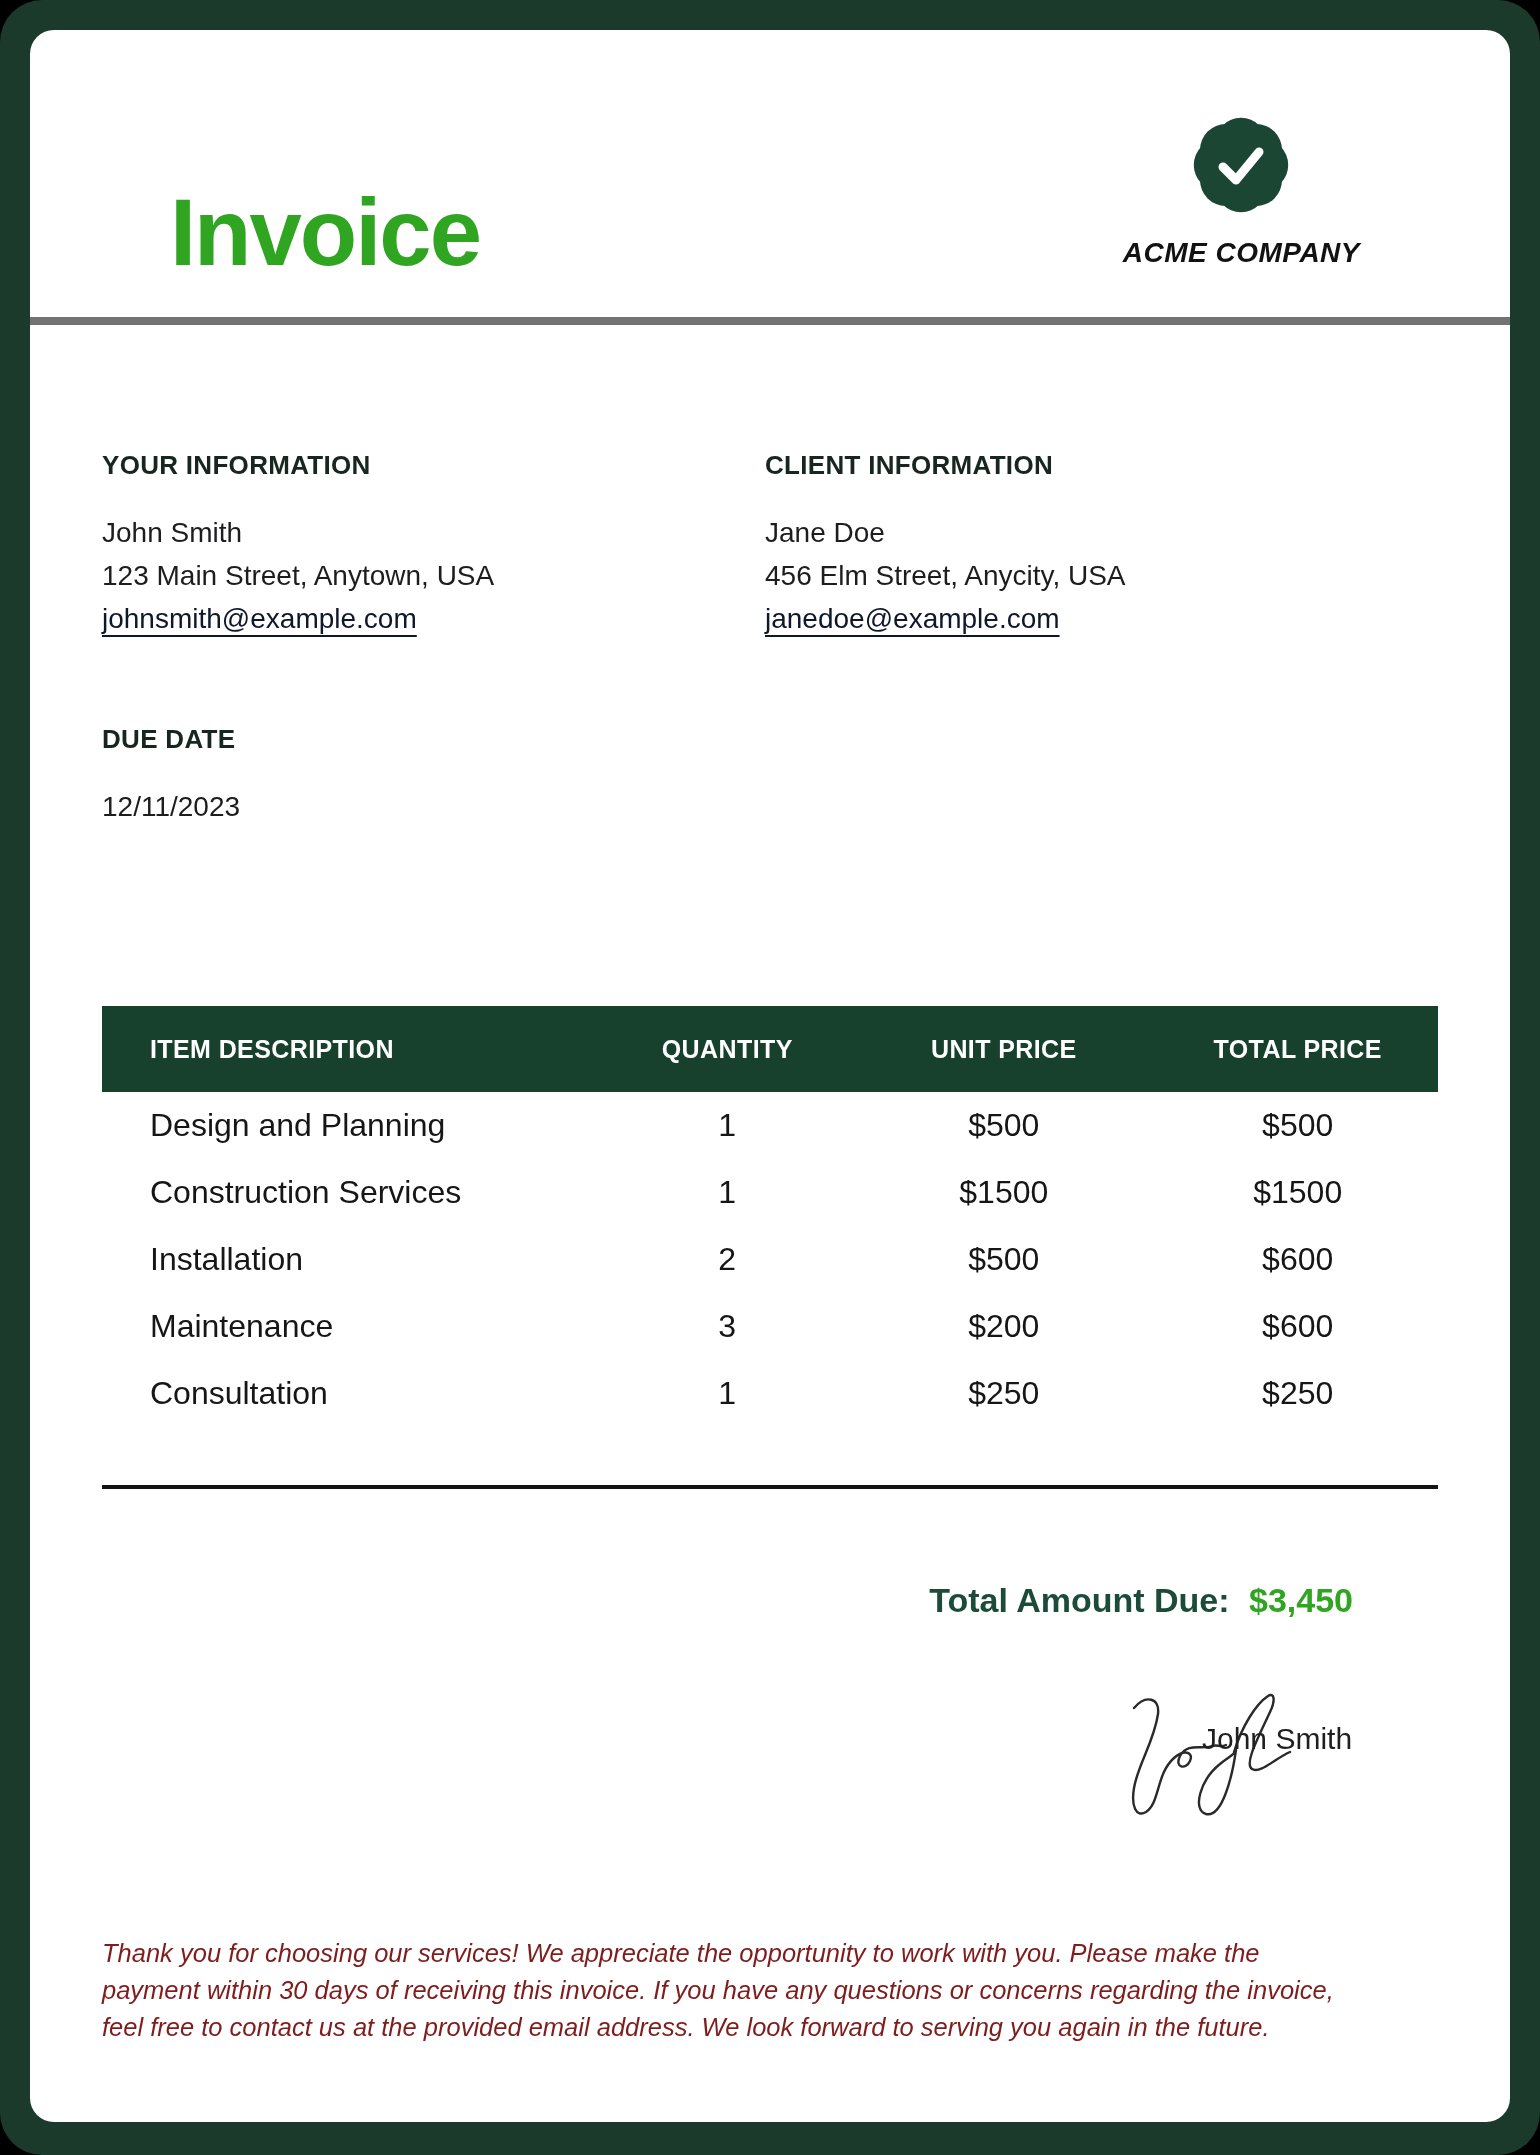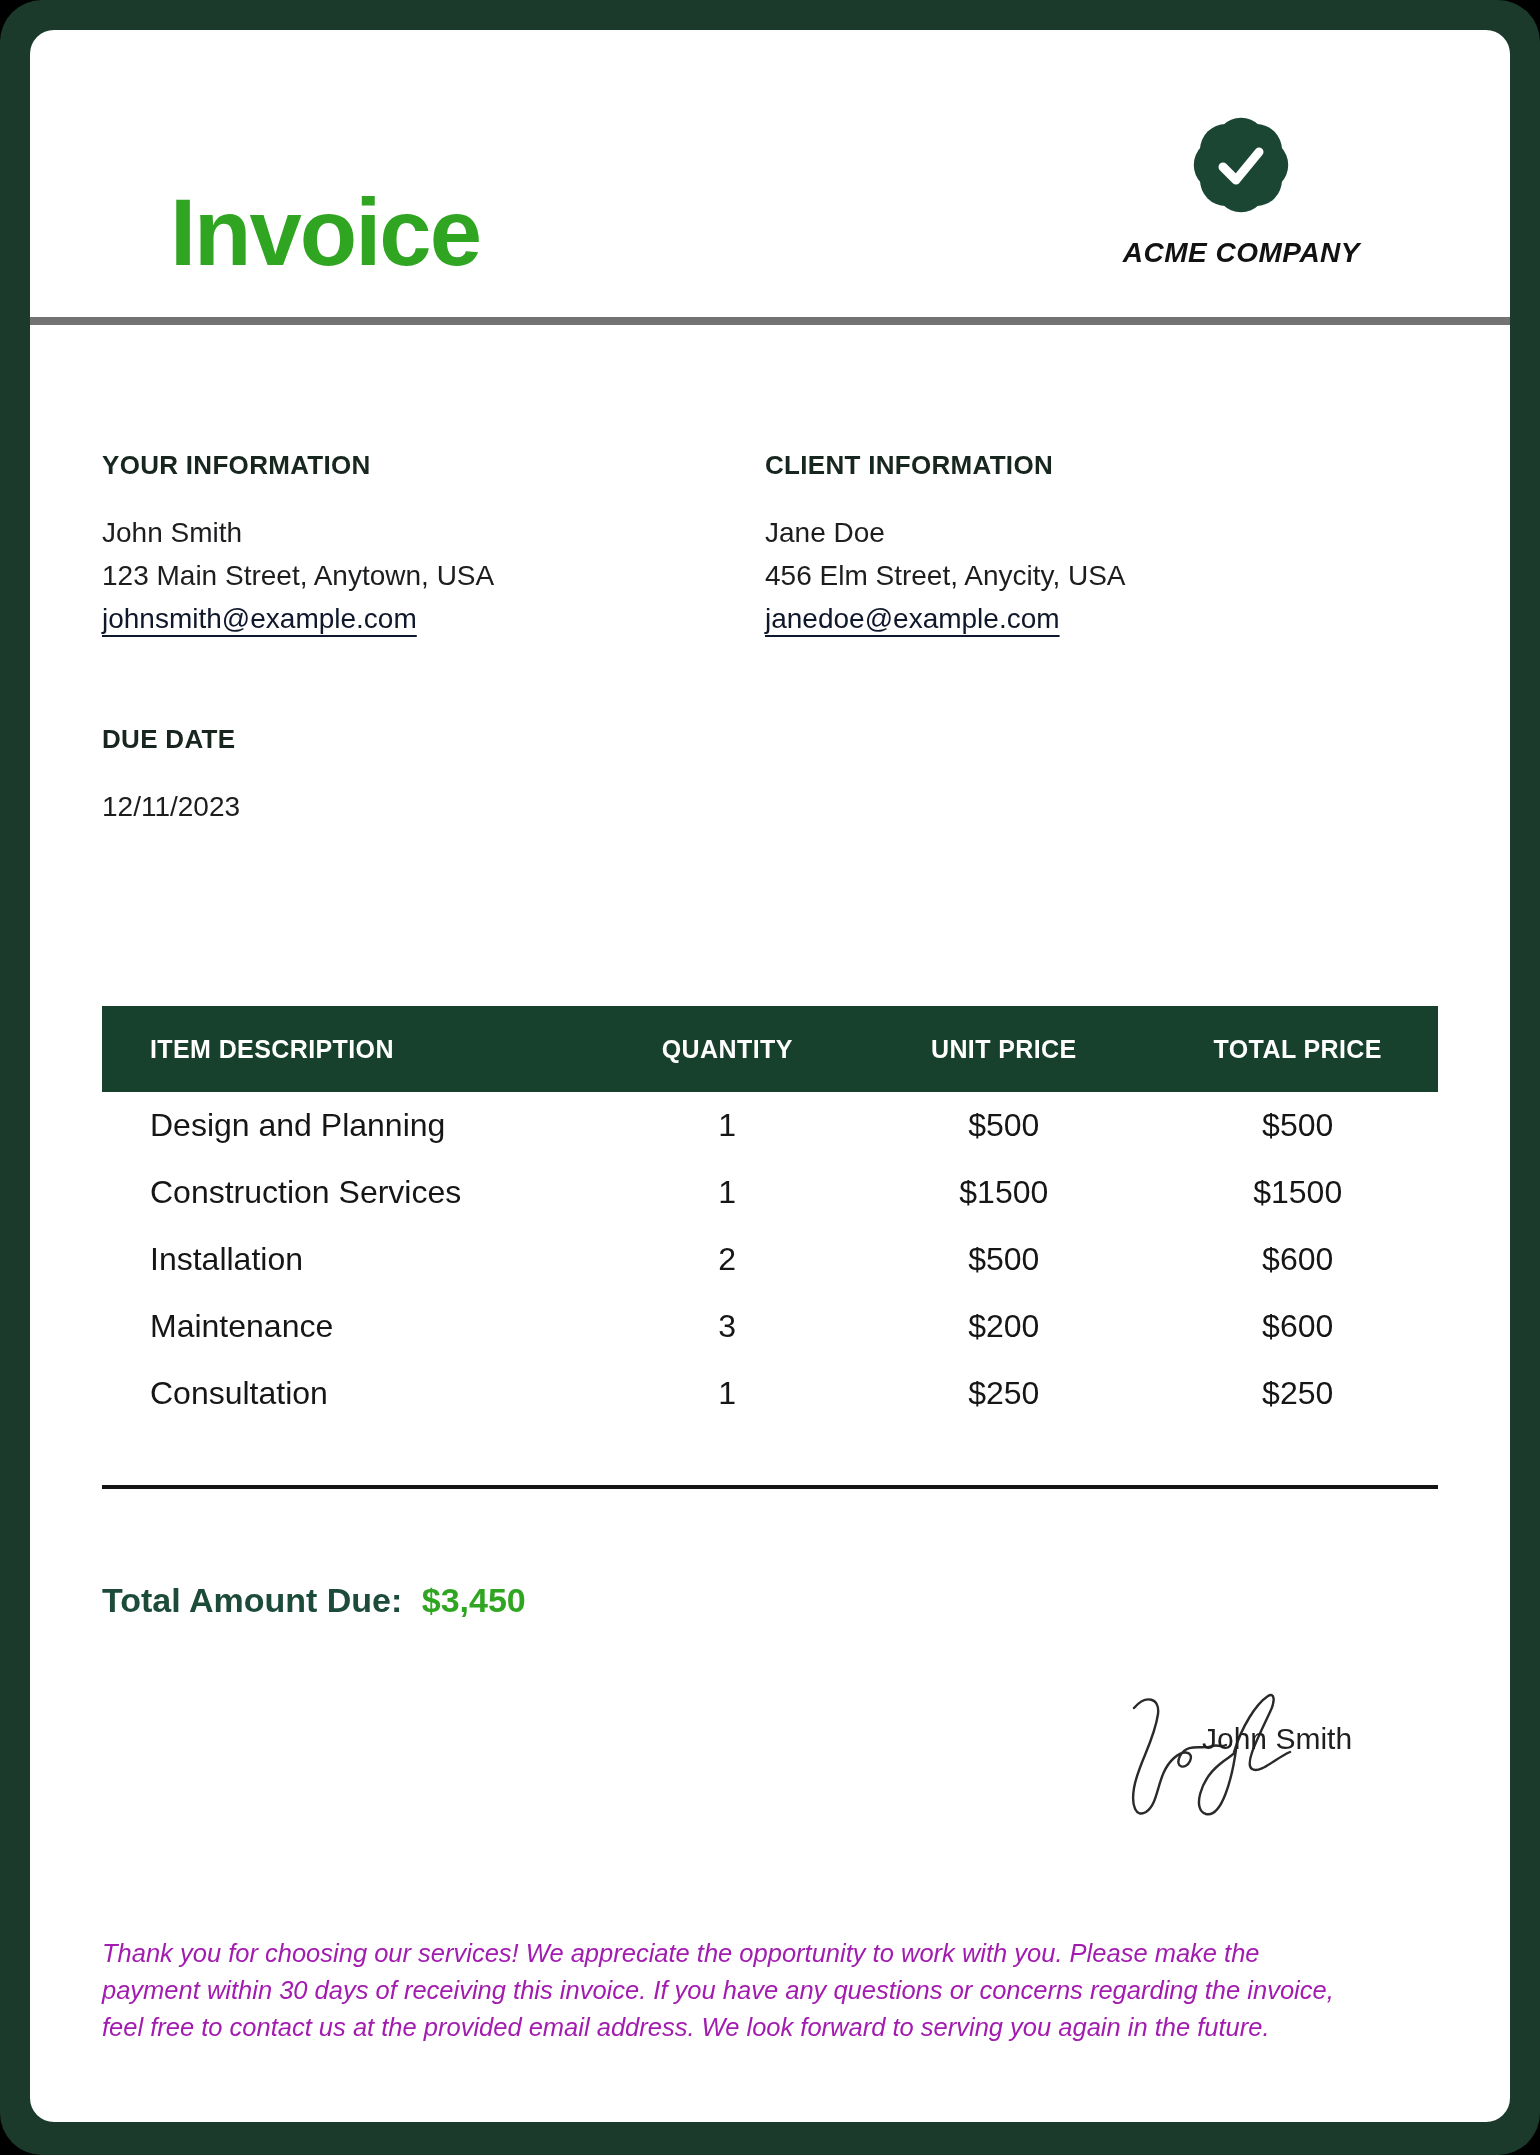--- a/index.html
+++ b/index.html
@@ -57,34 +57,34 @@
     font-size:25px; font-weight:bold; letter-spacing:.4px;
     height:86px; text-align:center;
   }
   .items-table th.col-desc { text-align:left; padding-left:48px; }
   .items-table td { font-size:32px; color:#161616; height:67px; text-align:center; }
   .items-table td.col-desc { text-align:left; padding-left:48px; }
 
   .divider { height:4px; background:#141414; margin-top:58px; }
 
   
-  .total-line { margin-top:92px; padding-right:85px; font-size:34px; font-weight:bold; }
+  .total-line { margin-top:92px; text-align:right; padding-right:85px; font-size:34px; font-weight:bold; }
   .total-label { color:#1C4B39; }
   .total-amount { color:#2FA522; margin-left:10px; }
 
   
   .signature { position:relative; margin-left:auto; margin-right:60px; margin-top:66px; width:250px; height:150px; }
   .scribble { position:absolute; left:-12px; top:4px; }
   .scribble path { fill:none; stroke:#2a2a2a; stroke-width:2.4; stroke-linecap:round; }
   .sig-name { position:absolute; left:74px; top:36px; font-size:30px; color:#1f1f1f; white-space:nowrap; }
 
   
   .footer-note {
     margin-top:auto; padding-bottom:76px;
-    font-style:italic; font-size:25.5px; line-height:37px; color:#a21caf;
+    font-style:italic; font-size:25.5px; line-height:37px; color:#7f1d1d;
     max-width:1260px;
   }
 </style>
 </head>
 <body>
 
 <div class="page">
   <div class="sheet">
 
     <header class="header">

